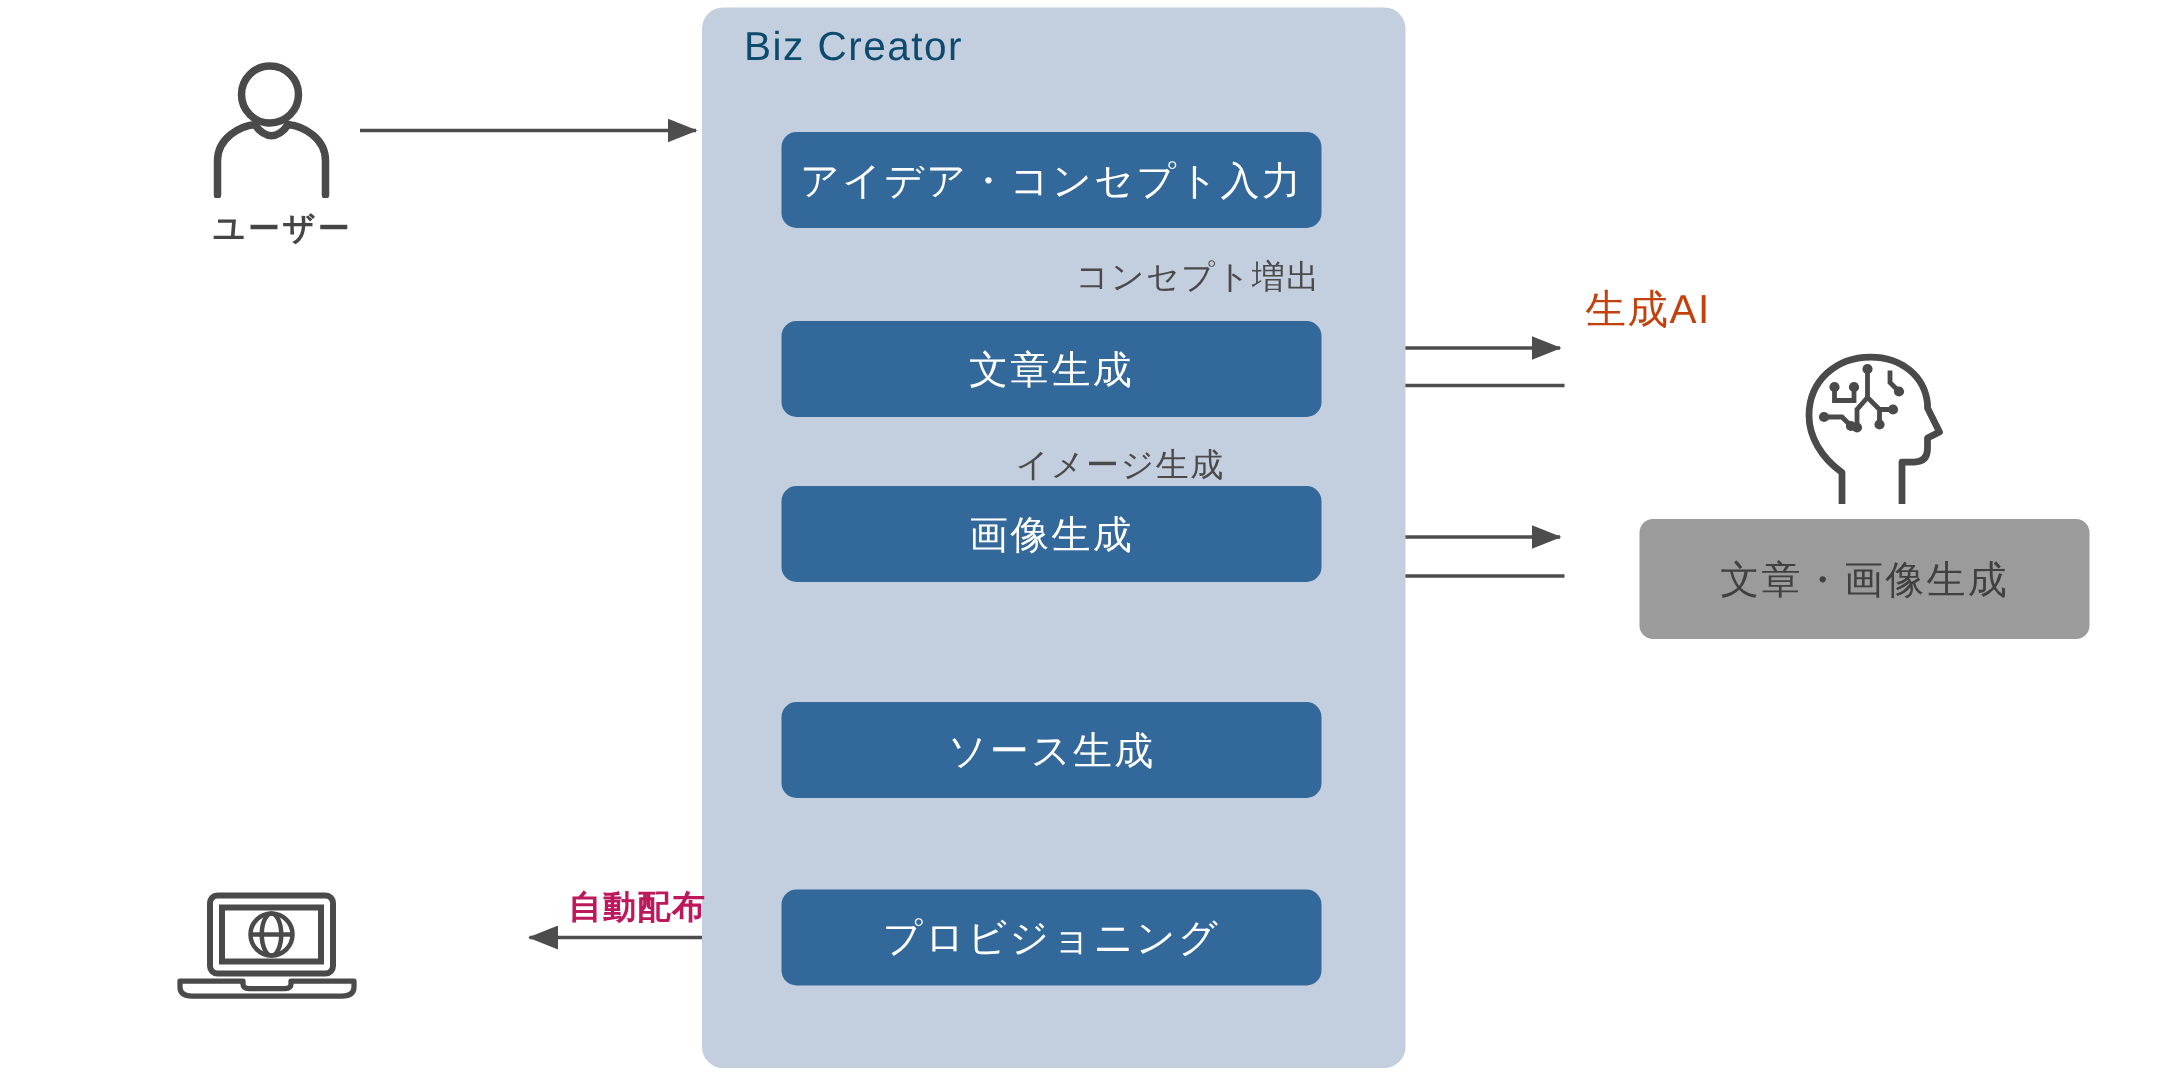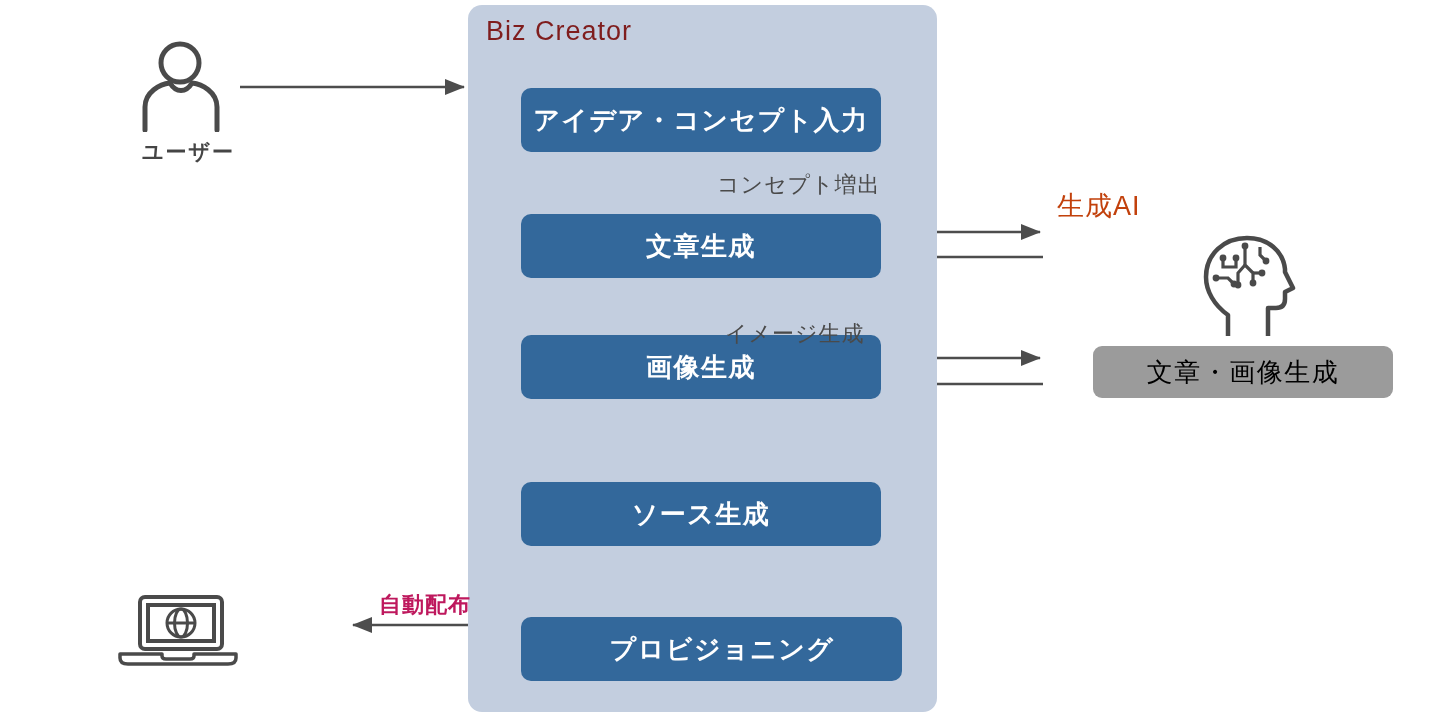--- a/index.html
+++ b/index.html
@@ -8,58 +8,58 @@
     font-family:"Liberation Sans","DejaVu Sans",sans-serif;
     background:#ffffff;
   }
   .arrow-layer{position:absolute;left:0;top:0;width:1444px;height:720px;pointer-events:none;}
 
   .bc-container{
     position:absolute;left:468px;top:5px;width:469px;height:707px;
     background:#c3cedf;border-radius:14px;
   }
   .bc-title{
-    position:absolute;left:18px;top:11px;
-    font-size:27px;color:#7f1d1d;letter-spacing:1px;
+    position:absolute;left:28px;top:11px;
+    font-size:27px;color:#0c4a6e;letter-spacing:1px;
   }
   .step-box{
     position:absolute;left:53px;width:360px;height:64px;
     background:#33689b;border-radius:10px;
-    color:#ffffff;font-size:26px;font-weight:700;letter-spacing:1.5px;
+    color:#ffffff;font-size:26px;font-weight:400;letter-spacing:1.5px;
     display:flex;align-items:center;justify-content:center;
   }
   .step-1{top:83px;}
   .step-2{top:209px;}
-  .step-3{top:330px;}
-  .step-4{top:477px;}
-  .step-5{top:612px;padding-left:21px;}
+  .step-3{top:319px;}
+  .step-4{top:463px;}
+  .step-5{top:588px;}
 
   .edge-label{
     position:absolute;font-size:22px;color:#4a4a4a;letter-spacing:1px;white-space:nowrap;
   }
   .lbl-concept{left:717px;top:170px;text-align:center;}
-  .lbl-image{left:725px;top:295px;margin-top:24px;}
+  .lbl-image{left:677px;top:295px;}
   .lbl-deploy{left:379px;top:590px;font-weight:700;color:#be185d;}
 
   .lbl-user{
     position:absolute;left:125px;top:138px;width:110px;text-align:right;
     font-size:21px;font-weight:700;color:#454545;letter-spacing:2px;
   }
   .lbl-genai{
     position:absolute;left:1057px;top:188px;
     font-size:27px;color:#c2410c;letter-spacing:1px;
   }
   .lbl-extsite{
     position:absolute;left:16px;top:520px;
     font-size:28px;color:#474747;letter-spacing:1px;
   }
   .ai-box{
-    position:absolute;left:1093px;top:346px;width:300px;height:52px;
+    position:absolute;left:1093px;top:346px;width:300px;height:80px;
     background:#9b9b9b;border-radius:9px;
-    color:#000000;font-size:26px;font-weight:500;letter-spacing:1.5px;
+    color:#404040;font-size:26px;font-weight:500;letter-spacing:1.5px;
     display:flex;align-items:center;justify-content:center;
   }
   .icon{position:absolute;}
   .icon-user{left:140px;top:40px;}
   .icon-ai-head{left:1198px;top:233px;}
   .icon-laptop{left:118px;top:594px;}
 </style>
 </head>
 <body>
 

